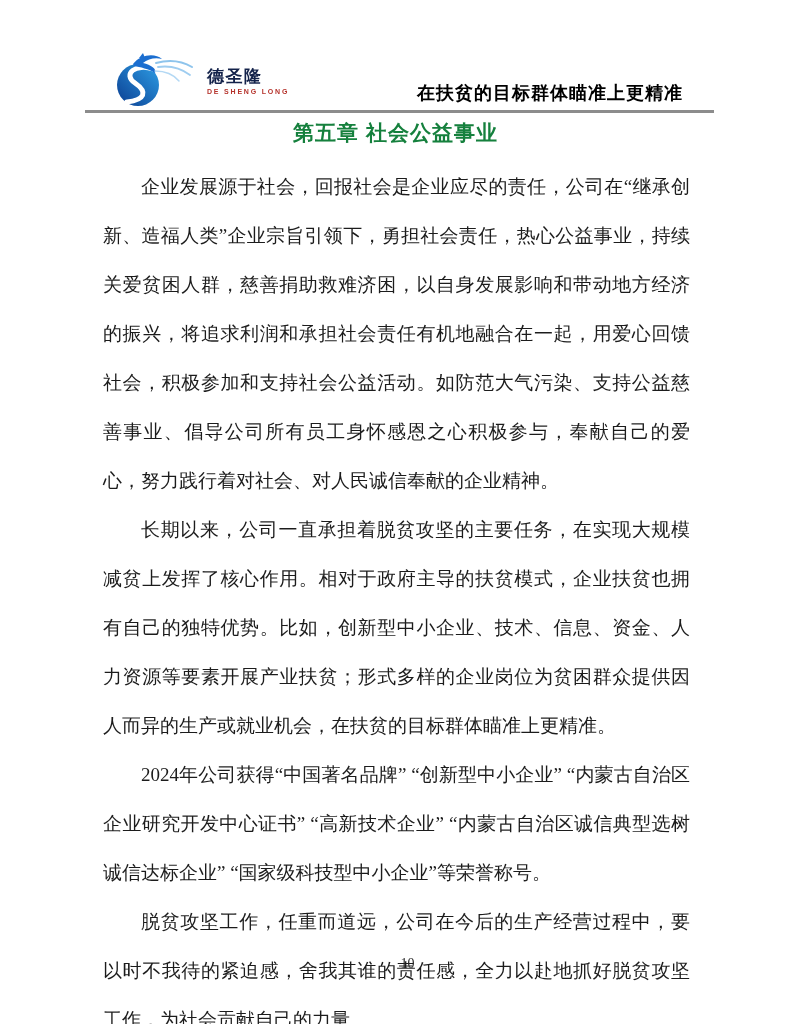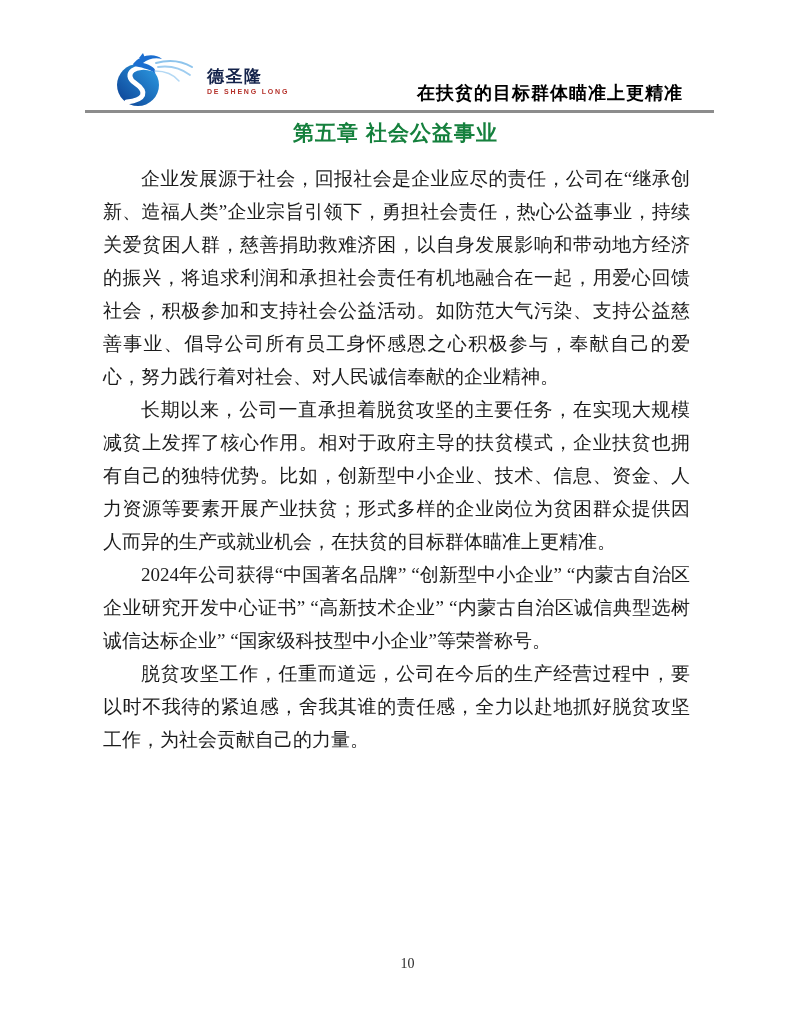--- a/index.html
+++ b/index.html
@@ -81,21 +81,21 @@
   
   .content {
     position: absolute;
     left: 103px;
     top: 146px;
     width: 587px;
   }
   .content p {
     font-family: "Liberation Serif", "DejaVu Serif", serif;
     font-size: 19px;
-    line-height: 33px;
+    line-height: 49px;
     color: #1c1c1c;
     text-align: justify;
     text-indent: 2em;
     word-break: break-all;
   }
 
   
   .page-footer {
     position: absolute;
     left: 0;

